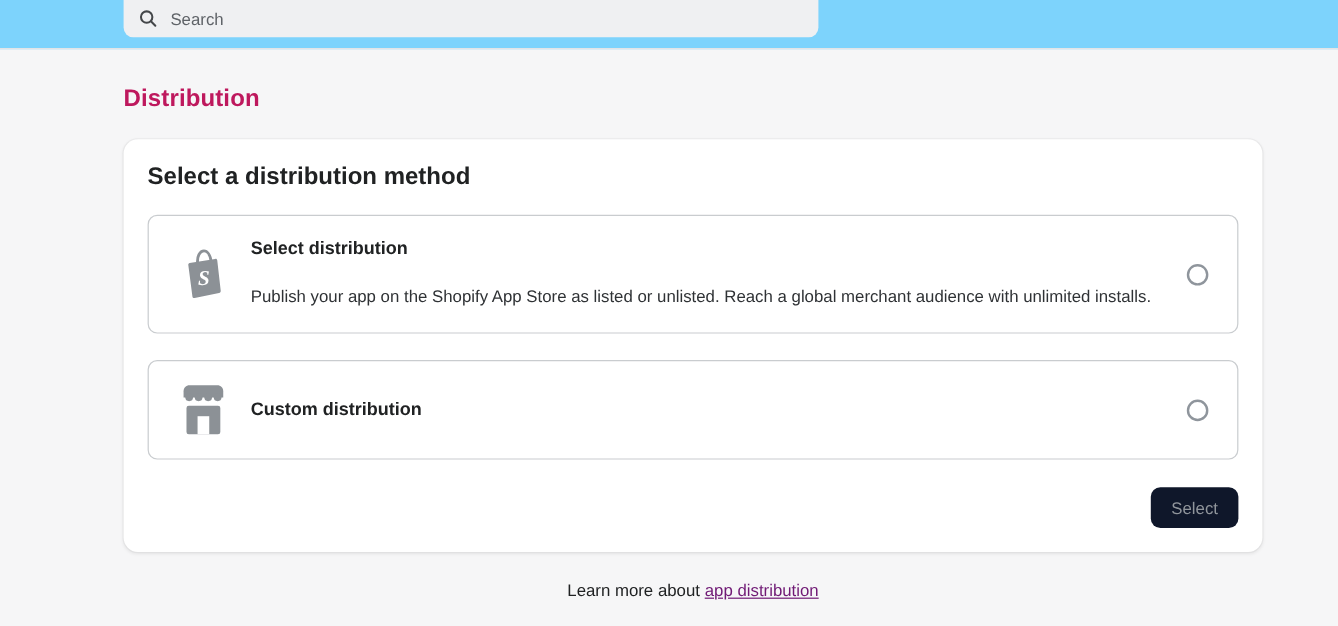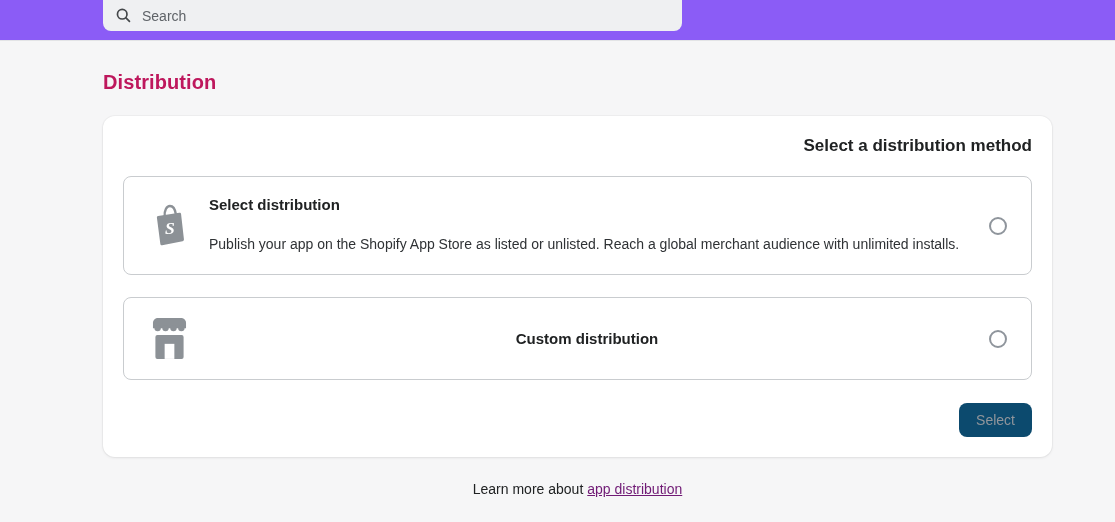--- a/index.html
+++ b/index.html
@@ -5,21 +5,21 @@
   * { box-sizing: border-box; margin: 0; padding: 0; }
   html, body { width: 1115px; height: 522px; overflow: hidden; }
   body {
     font-family: "Liberation Sans", sans-serif;
     background: #f6f6f7;
     color: #202223;
   }
   
   .topbar {
     height: 41px;
-    background: #8b5cf6;
+    background: #7dd3fc;
     border-bottom: 1px solid #e3e4e6;
   }
   .searchbox {
     margin-left: 103px;
     width: 579px;
     height: 31px;
     background: #eff0f2;
     border-radius: 0 0 8px 8px;
     display: flex;
     align-items: center;
@@ -46,32 +46,32 @@
     letter-spacing: .1px;
   }
   .card {
     margin-top: 22px;
     width: 949px;
     background: #ffffff;
     border-radius: 12px;
     box-shadow: 0 1px 3px rgba(23,24,24,.08), 0 0 0 1px rgba(23,24,24,.03);
     padding: 20px;
   }
-  .card-heading { font-size: 17px; font-weight: 700; color: #202223; text-align: right; }
+  .card-heading { font-size: 20px; font-weight: 700; color: #202223; }
   .option {
     margin-top: 20px;
     border: 1px solid #c9cccf;
     border-radius: 8px;
     padding: 19px 24px 19px 26px;
     display: flex;
     align-items: center;
     cursor: pointer;
     background: #fff;
   }
-  .option + .option { margin-top: 22px; text-align: center; }
+  .option + .option { margin-top: 22px; }
   .opt-icon {
     width: 38px;
     flex: 0 0 38px;
     display: flex;
     align-items: center;
     justify-content: center;
     color: #8c9196;
   }
   .opt-text { flex: 1; margin-left: 21px; padding-right: 10px; }
   .opt-title { font-size: 15px; font-weight: 700; color: #202223; }
@@ -81,21 +81,21 @@
     width: 18px;
     height: 18px;
     border: 2px solid #8f959c;
     border-radius: 50%;
     background: #fff;
     margin-left: 14px;
   }
   .card-actions { display: flex; justify-content: flex-end; margin-top: 23px; }
   .btn-select {
     border: none;
-    background: #0c4a6e;
+    background: #0f172a;
     color: #90959b;
     font-family: "Liberation Sans", sans-serif;
     font-size: 14px;
     font-weight: 400;
     padding: 9px 17px;
     border-radius: 8px;
     cursor: default;
   }
   .footer {
     width: 949px;

